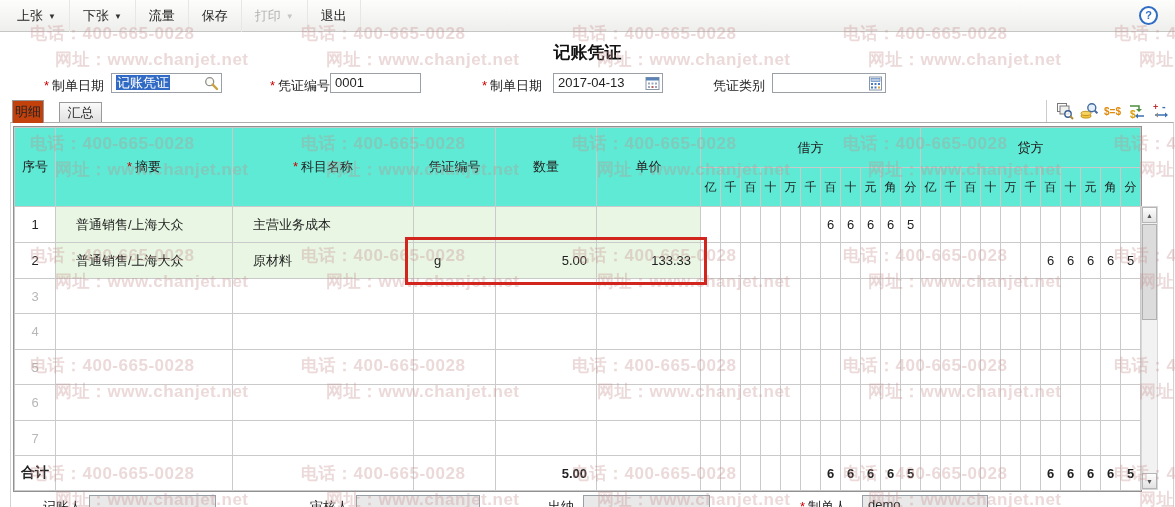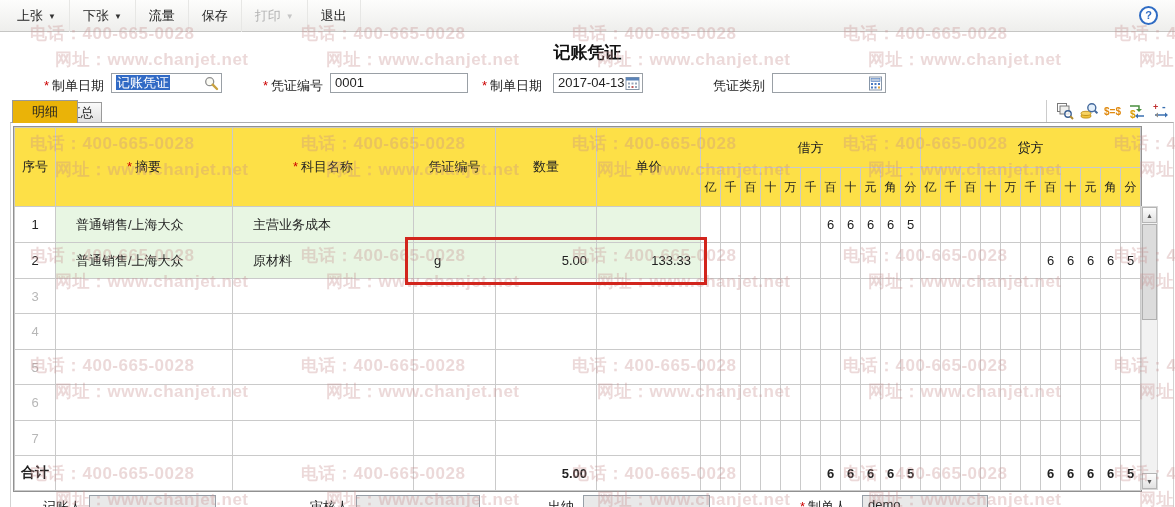--- a/index.html
+++ b/index.html
@@ -28,33 +28,33 @@
   .star{color:#cc0000;margin-right:3px;}
   .fi{position:absolute;top:73px;height:20px;border:1px solid #9aa0a6;background:#fff;
     font-size:13px;line-height:18px;padding-left:4px;box-sizing:border-box;}
   .fi .ic{position:absolute;right:2px;top:2px;}
   .sel{background:#316ac5;color:#fff;padding:0 1px;}
   
   .panel{position:absolute;top:122px;left:10px;width:1162px;height:385px;
     border-top:1px solid #adadad;border-left:1px solid #d2d2d2;border-right:1px solid #d2d2d2;
     pointer-events:none;}
   .tab{position:absolute;font-size:13px;text-align:center;cursor:default;box-sizing:border-box;}
-  .tab.active{top:100px;left:12px;width:66px;height:23px;line-height:22px;background:#eab308;
+  .tab.active{top:100px;left:12px;width:32px;height:23px;line-height:22px;background:#c2410c;
     border:1px solid #9a9a9a;border-bottom:none;z-index:5;}
   .tab.idle{top:102px;left:59px;width:43px;height:20px;line-height:19px;
     background:linear-gradient(#fafafa,#e1e1e1);border:1px solid #9a9a9a;border-bottom:none;z-index:2;}
   .itb{position:absolute;top:100px;right:5px;height:22px;display:flex;align-items:center;
     gap:6px;border-left:1px solid #ccc;padding-left:9px;z-index:5;}
   .itb span{width:18px;height:18px;display:inline-block;}
   
   .vt-wrap{position:absolute;left:13px;top:126px;border:1px solid #919191;z-index:1;}
   table.vt{border-collapse:collapse;table-layout:fixed;}
   .vt th,.vt td{border:1px solid #cacaca;padding:0;overflow:hidden;white-space:nowrap;
     font-size:13px;font-weight:normal;}
-  .vt th{background:#fde047;}
+  .vt th{background:#5eead4;}
   .vt .dgh{font-size:12px;text-align:center;}
   .vt .dg{text-align:center;font-size:13px;}
   .vt .bl{border-left:1px solid #a8cce8;}
   .vt .rl{border-left:1px solid #d8a3a3;}
   .vt .grn{background:#e8f6e3;}
   .vt .tl{text-align:left;padding:0 20px;}
   .vt .trr{text-align:right;padding:0 9px;}
   .vt .noc{text-align:center;}
   .vt .dim{color:#b7b7b7;}
   .vt .b{font-weight:bold;}
@@ -148,25 +148,25 @@
 <div class="fi" style="left:111px;width:111px">
   <span class="sel">记账凭证</span>
   <span class="ic">
     <svg width="15" height="15" viewBox="0 0 15 15">
         <circle cx="5.7" cy="5.7" r="4" fill="#fbfbf4" stroke="#8f8f8f" stroke-width="1.3"></circle>
         <line x1="8.7" y1="8.7" x2="13" y2="13" stroke="#c9a23f" stroke-width="2.4" stroke-linecap="round"></line>
       </svg>
   </span>
 </div>
 
-<div class="fl" style="left:263px"><span class="star">*</span><span>凭证编号</span></div>
-<div class="fi" style="left:330px;width:138px"><span>0001</span></div>
+<div class="fl" style="left:270px"><span class="star">*</span><span>凭证编号</span></div>
+<div class="fi" style="left:330px;width:91px"><span>0001</span></div>
 
 <div class="fl" style="left:482px"><span class="star">*</span><span>制单日期</span></div>
-<div class="fi" style="left:553px;width:90px">
+<div class="fi" style="left:553px;width:110px">
   <span>2017-04-13</span>
   <span class="ic">
     <svg width="15" height="15" viewBox="0 0 15 15">
         <rect x="1" y="1.5" width="13" height="12" fill="#fff" stroke="#8796a8"></rect>
         <rect x="1" y="1.5" width="13" height="3" fill="#5b83b8"></rect>
         <rect x="3" y="6.5" width="2" height="2" fill="#9aa8ba"></rect>
         <rect x="6.5" y="6.5" width="2" height="2" fill="#9aa8ba"></rect>
         <rect x="10" y="6.5" width="2" height="2" fill="#9aa8ba"></rect>
         <rect x="3" y="10" width="2" height="2" fill="#9aa8ba"></rect>
         <rect x="6.5" y="10" width="2" height="2" fill="#c05a5a"></rect>

